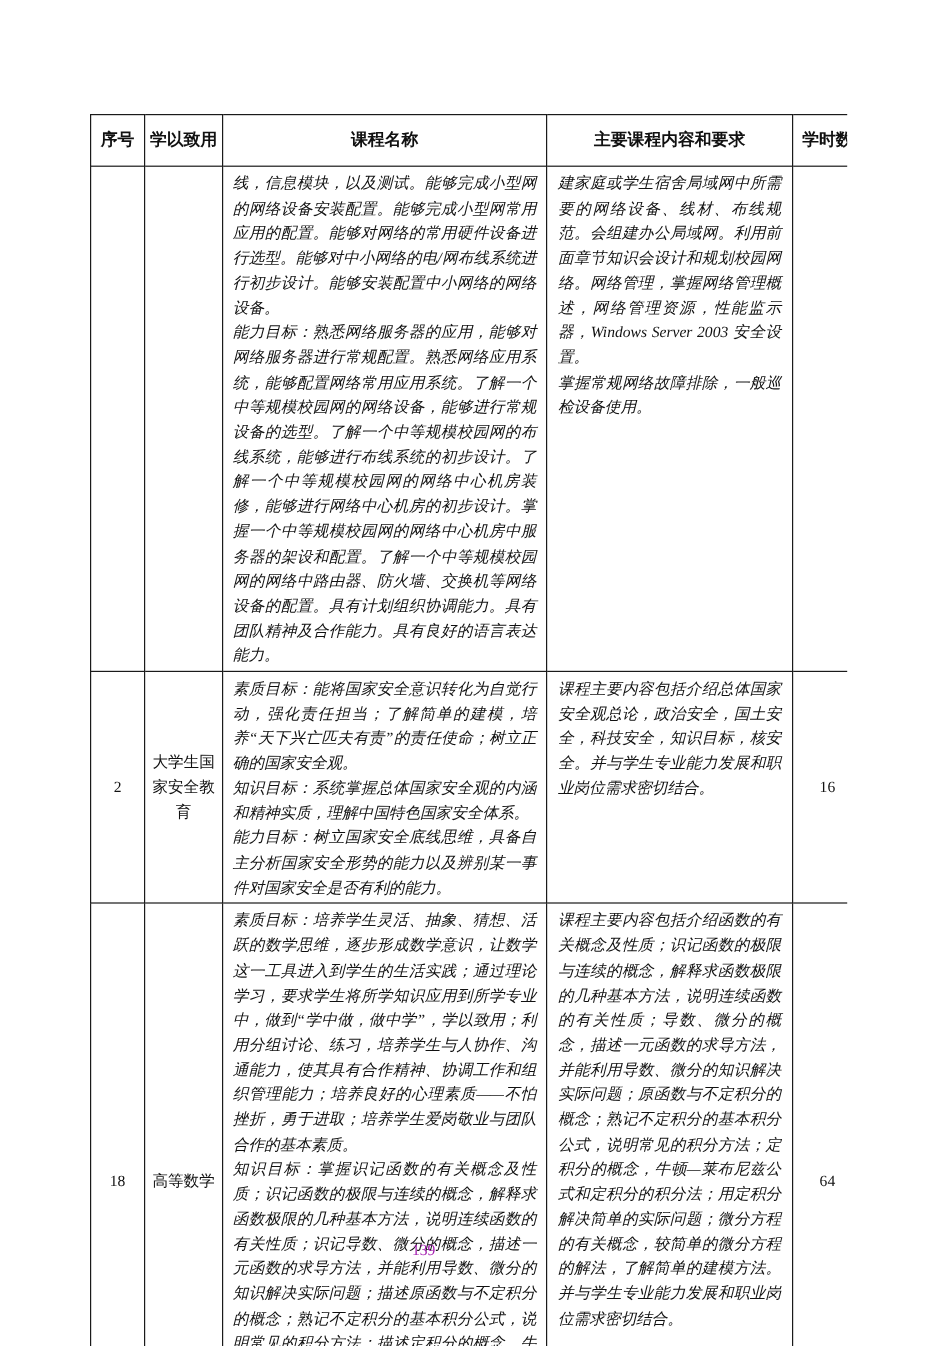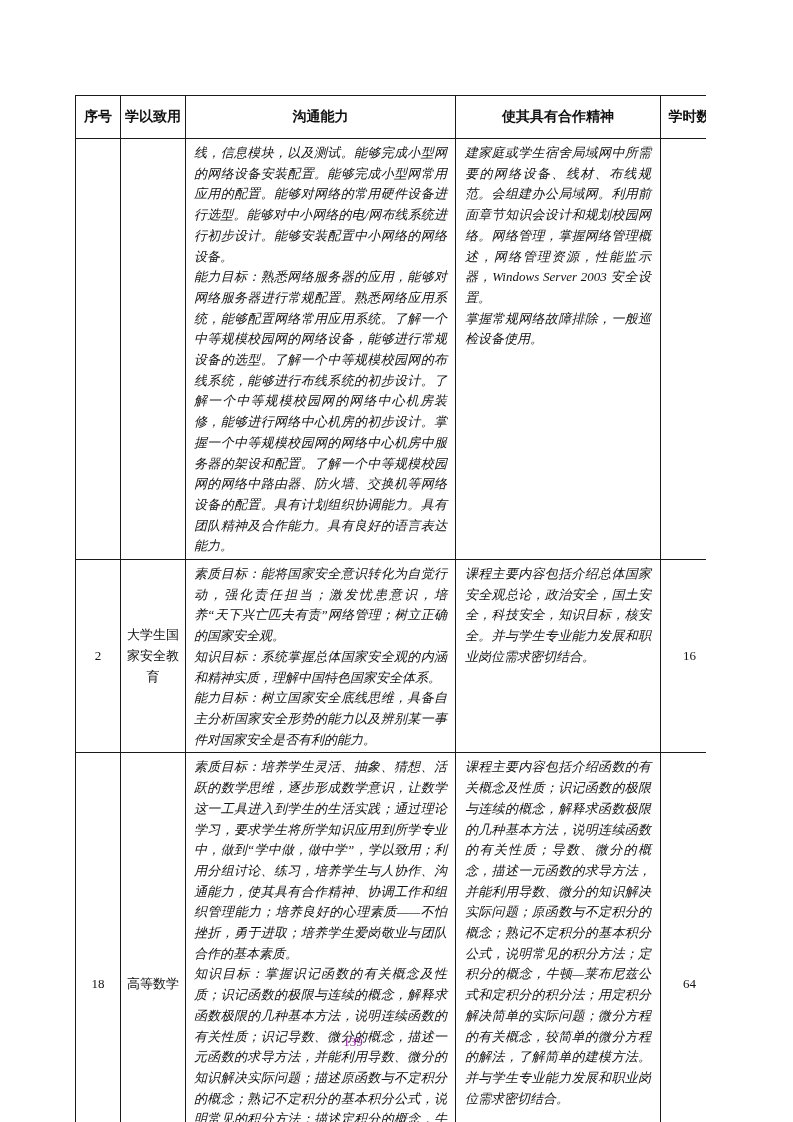--- a/index.html
+++ b/index.html
@@ -86,39 +86,39 @@
       <col style="width:45px">
       <col style="width:65px">
       <col style="width:270px">
       <col style="width:205px">
       <col style="width:58px">
     </colgroup>
     <thead>
       <tr>
         <th>序号</th>
         <th>学以致用</th>
-        <th>沟通能力</th>
-        <th>使其具有合作精神</th>
+        <th>课程名称</th>
+        <th>主要课程内容和要求</th>
         <th>学时数</th>
       </tr>
     </thead>
     <tbody>
       <tr class="row-cont">
         <td class="c-seq"></td>
         <td class="c-name"></td>
         <td class="c-obj">线，信息模块，以及测试。能够完成小型网的网络设备安装配置。能够完成小型网常用应用的配置。能够对网络的常用硬件设备进行选型。能够对中小网络的电/网布线系统进行初步设计。能够安装配置中小网络的网络设备。
 能力目标：熟悉网络服务器的应用，能够对网络服务器进行常规配置。熟悉网络应用系统，能够配置网络常用应用系统。了解一个中等规模校园网的网络设备，能够进行常规设备的选型。了解一个中等规模校园网的布线系统，能够进行布线系统的初步设计。了解一个中等规模校园网的网络中心机房装修，能够进行网络中心机房的初步设计。掌握一个中等规模校园网的网络中心机房中服务器的架设和配置。了解一个中等规模校园网的网络中路由器、防火墙、交换机等网络设备的配置。具有计划组织协调能力。具有团队精神及合作能力。具有良好的语言表达能力。</td>
         <td class="c-content">建家庭或学生宿舍局域网中所需要的网络设备、线材、布线规范。会组建办公局域网。利用前面章节知识会设计和规划校园网络。网络管理，掌握网络管理概述，网络管理资源，性能监示器，Windows Server 2003 安全设置。
 掌握常规网络故障排除，一般巡检设备使用。</td>
         <td class="c-hours"></td>
       </tr>
       <tr class="row-17">
         <td class="c-seq">2</td>
         <td class="c-name">大学生国家安全教育</td>
-        <td class="c-obj">素质目标：能将国家安全意识转化为自觉行动，强化责任担当；激发忧患意识，培养“天下兴亡匹夫有责”网络管理；树立正确的国家安全观。
+        <td class="c-obj">素质目标：能将国家安全意识转化为自觉行动，强化责任担当；了解简单的建模，培养“天下兴亡匹夫有责”的责任使命；树立正确的国家安全观。
 知识目标：系统掌握总体国家安全观的内涵和精神实质，理解中国特色国家安全体系。
 能力目标：树立国家安全底线思维，具备自主分析国家安全形势的能力以及辨别某一事件对国家安全是否有利的能力。</td>
         <td class="c-content">课程主要内容包括介绍总体国家安全观总论，政治安全，国土安全，科技安全，知识目标，核安全。并与学生专业能力发展和职业岗位需求密切结合。</td>
         <td class="c-hours">16</td>
       </tr>
       <tr class="row-18">
         <td class="c-seq">18</td>
         <td class="c-name">高等数学</td>
         <td class="c-obj">素质目标：培养学生灵活、抽象、猜想、活跃的数学思维，逐步形成数学意识，让数学这一工具进入到学生的生活实践；通过理论学习，要求学生将所学知识应用到所学专业中，做到“学中做，做中学”，学以致用；利用分组讨论、练习，培养学生与人协作、沟通能力，使其具有合作精神、协调工作和组织管理能力；培养良好的心理素质——不怕挫折，勇于进取；培养学生爱岗敬业与团队合作的基本素质。
 知识目标：掌握识记函数的有关概念及性质；识记函数的极限与连续的概念，解释求函数极限的几种基本方法，说明连续函数的有关性质；识记导数、微分的概念，描述一元函数的求导方法，并能利用导数、微分的知识解决实际问题；描述原函数与不定积分的概念；熟记不定积分的基本积分公式，说明常见的积分方法；描述定积分的概念，牛顿—莱布尼兹公式和定积分的积分法；用定积分解决简单的实际问题；描述微分方程的有关概念，较简单的微分方程的解法，了解简单的建模</td>

